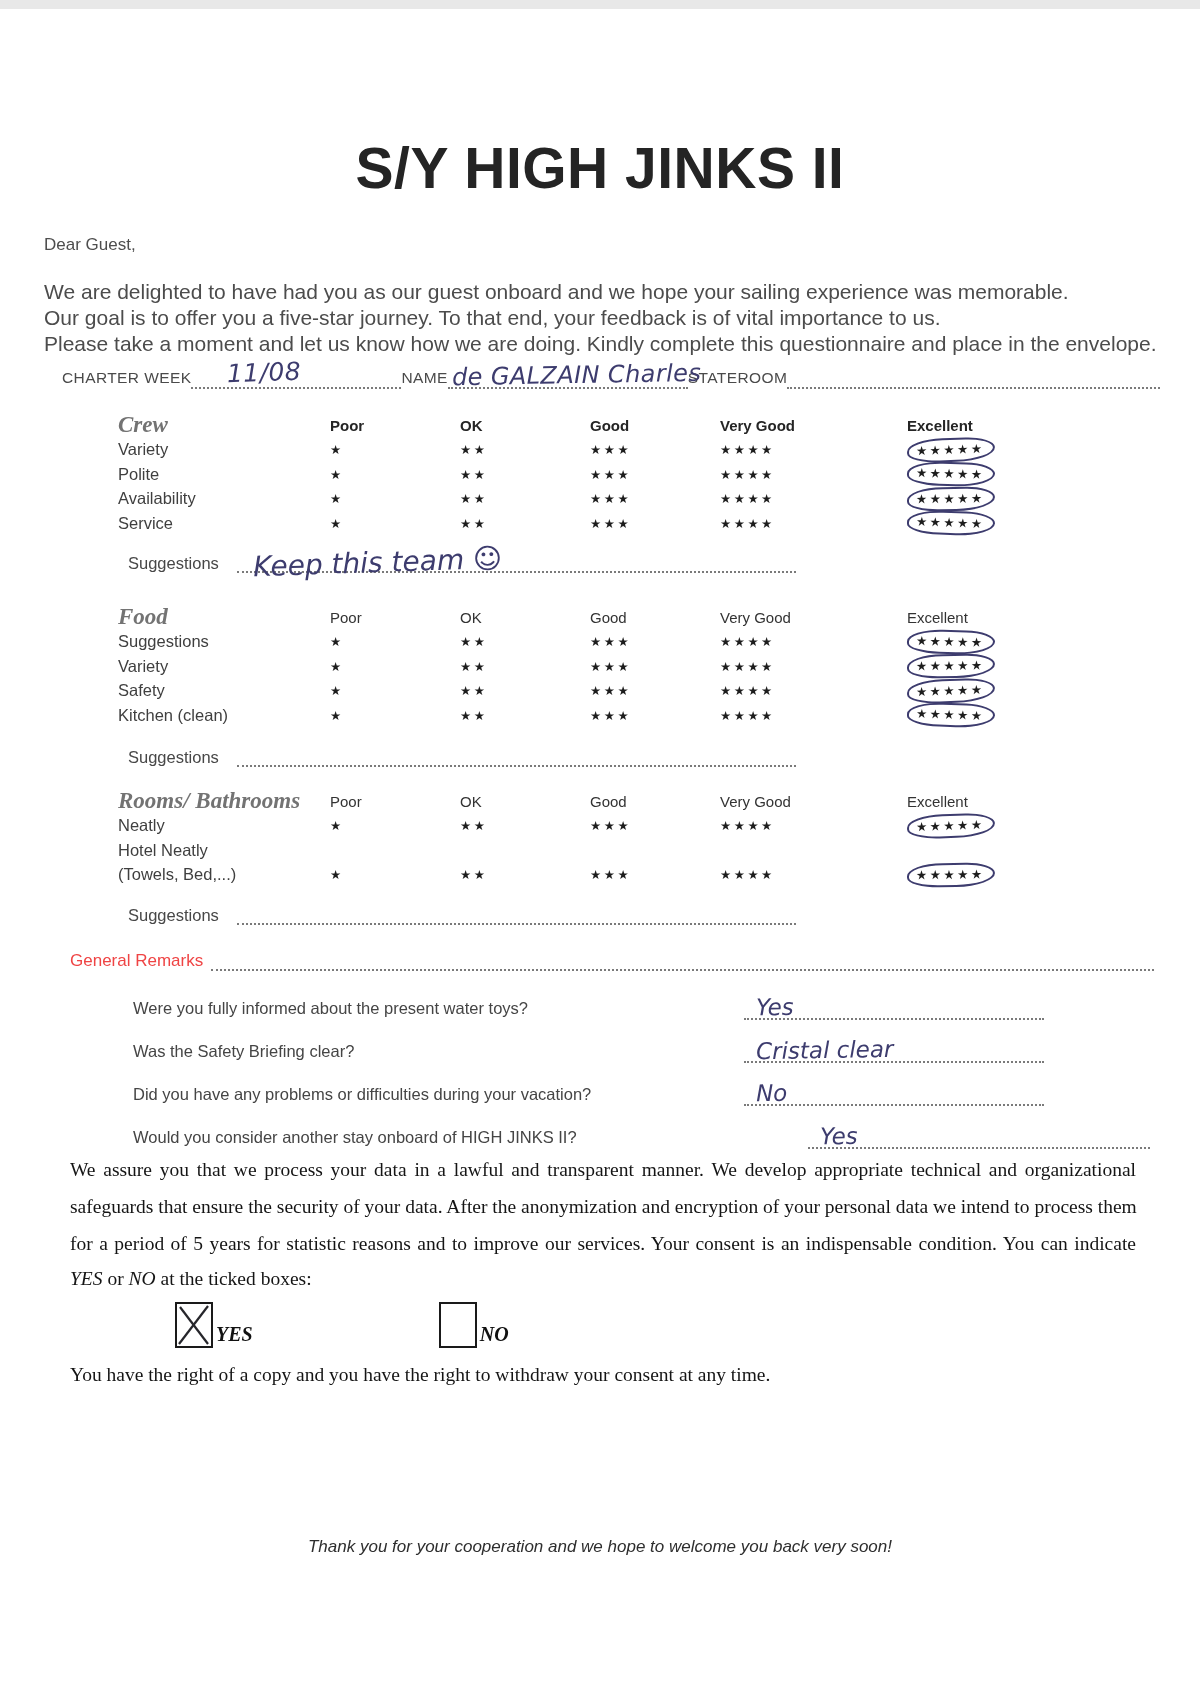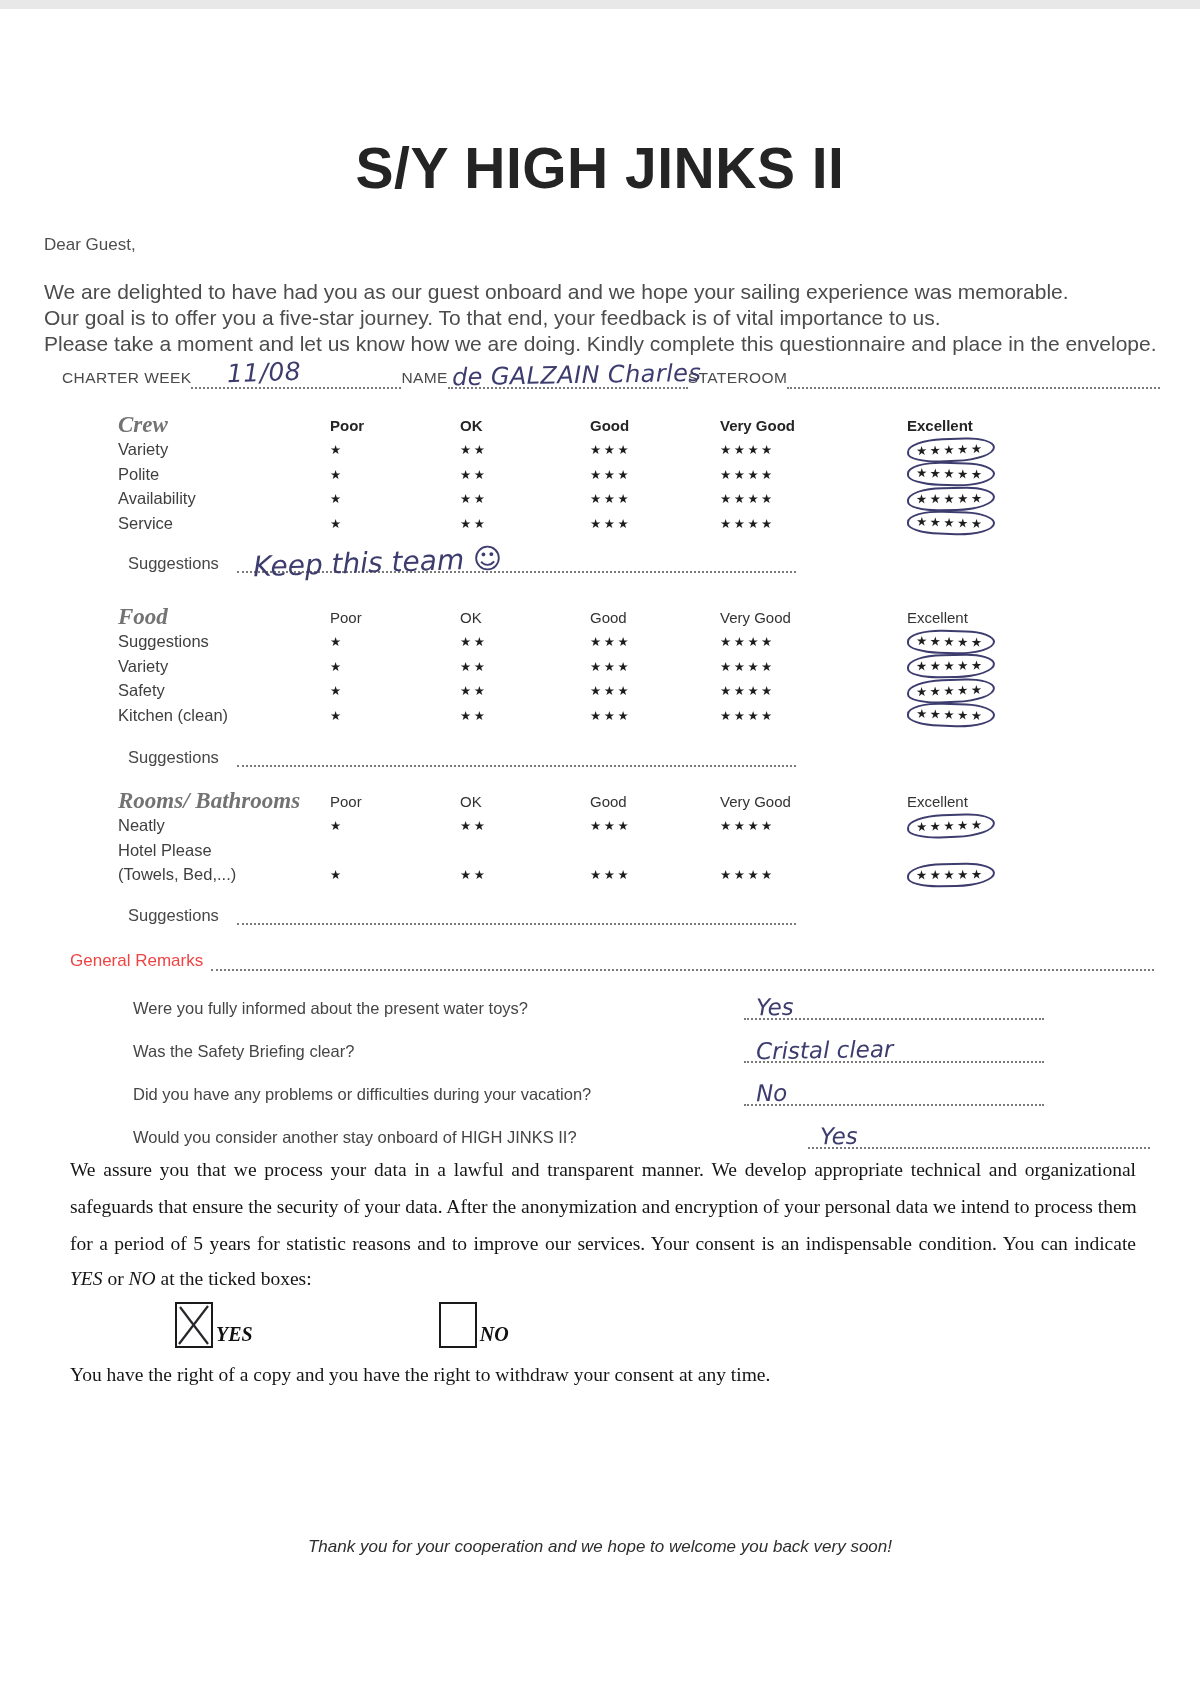--- a/index.html
+++ b/index.html
@@ -217,21 +217,21 @@
 
     <div>Neatly</div>
     <div class="stars">★</div>
     <div class="stars">★★</div>
     <div class="stars">★★★</div>
     <div class="stars">★★★★</div>
     <div class="stars">
         <span class="circled t1">★★★★★</span>
       </div>
 
-    <div style="grid-column:1 / span 6;">Hotel Please</div>
+    <div style="grid-column:1 / span 6;">Hotel Neatly</div>
 
     <div>(Towels, Bed,...)</div>
     <div class="stars">★</div>
     <div class="stars">★★</div>
     <div class="stars">★★★</div>
     <div class="stars">★★★★</div>
     <div class="stars">
         <span class="circled t3">★★★★★</span>
       </div>
   </div>

